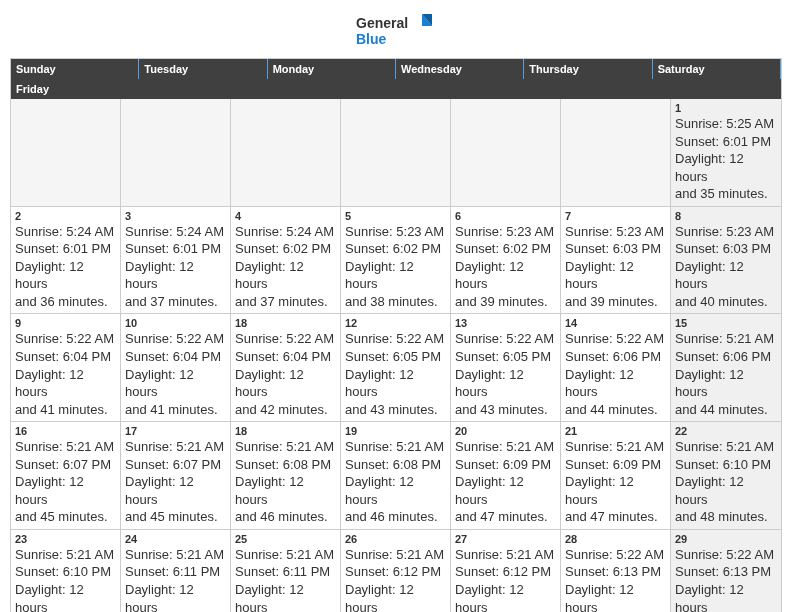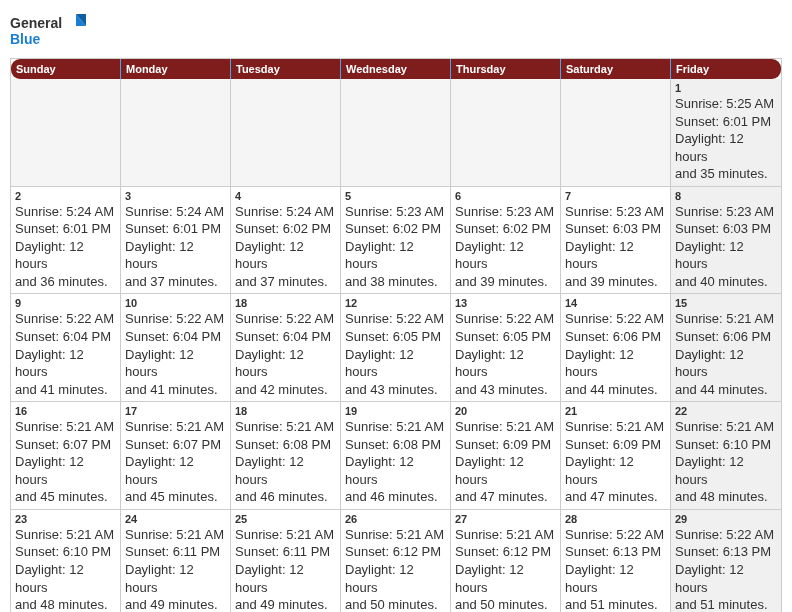--- a/index.html
+++ b/index.html
@@ -12,21 +12,21 @@
     }
     .page {
       width: 792px;
       height: 612px;
       padding: 10px;
       display: flex;
       flex-direction: column;
     }
     .header {
       display: flex;
-      justify-content: flex-start;
+      justify-content: center;
       align-items: flex-start;
       margin-bottom: 8px;
     }
     .logo {
       display: flex;
       align-items: center;
       gap: 4px;
     }
     .title-block {
       text-align: right;
@@ -43,23 +43,22 @@
       margin-top: 2px;
     }
     .calendar {
       flex: 1;
       display: flex;
       flex-direction: column;
       border: 1px solid #ccc;
     }
     .cal-header {
       display: grid;
-      grid-template-columns: repeat(7, 1fr);
-      background: #7f1d1d;
-      border-radius: 9px;
+      grid-template-columns: repeat(6, 1fr);
+      background: #404040;
     }
     .cal-header-cell {
       color: #fff;
       font-size: 11px;
       font-weight: bold;
       padding: 4px 5px;
       border-right: 1px solid #4da3e8;
       text-align: left;
     }
     .cal-header-cell:last-child { border-right: none; }
@@ -115,22 +114,22 @@
   </div>
     <div class="title-block">
       <div class="month-title"></div>
       <div class="location"></div>
     </div>
   </div>
 
   <div class="calendar">
     <div class="cal-header">
     <div class="cal-header-cell">Sunday</div>
+        <div class="cal-header-cell">Tuesday</div>
         <div class="cal-header-cell">Monday</div>
-        <div class="cal-header-cell">Tuesday</div>
         <div class="cal-header-cell">Wednesday</div>
         <div class="cal-header-cell">Thursday</div>
         <div class="cal-header-cell">Saturday</div>
         <div class="cal-header-cell">Friday</div>
       </div>
     <div class="cal-body">
     <div class="cal-row">
           <div class="cal-cell empty"></div>
           <div class="cal-cell empty"></div>
           <div class="cal-cell empty"></div>

